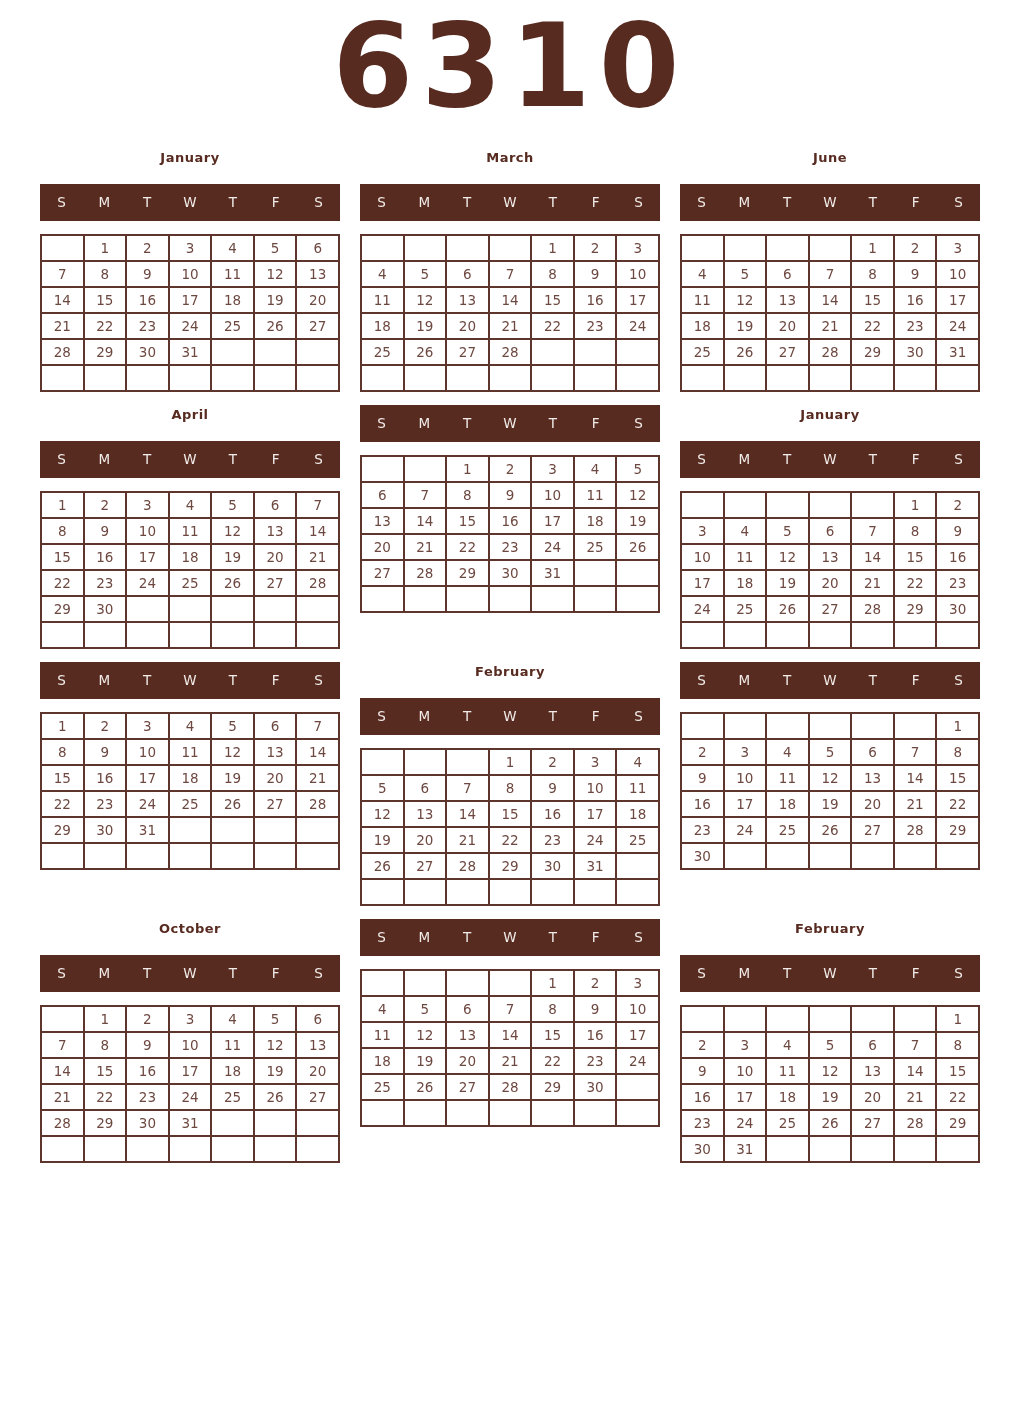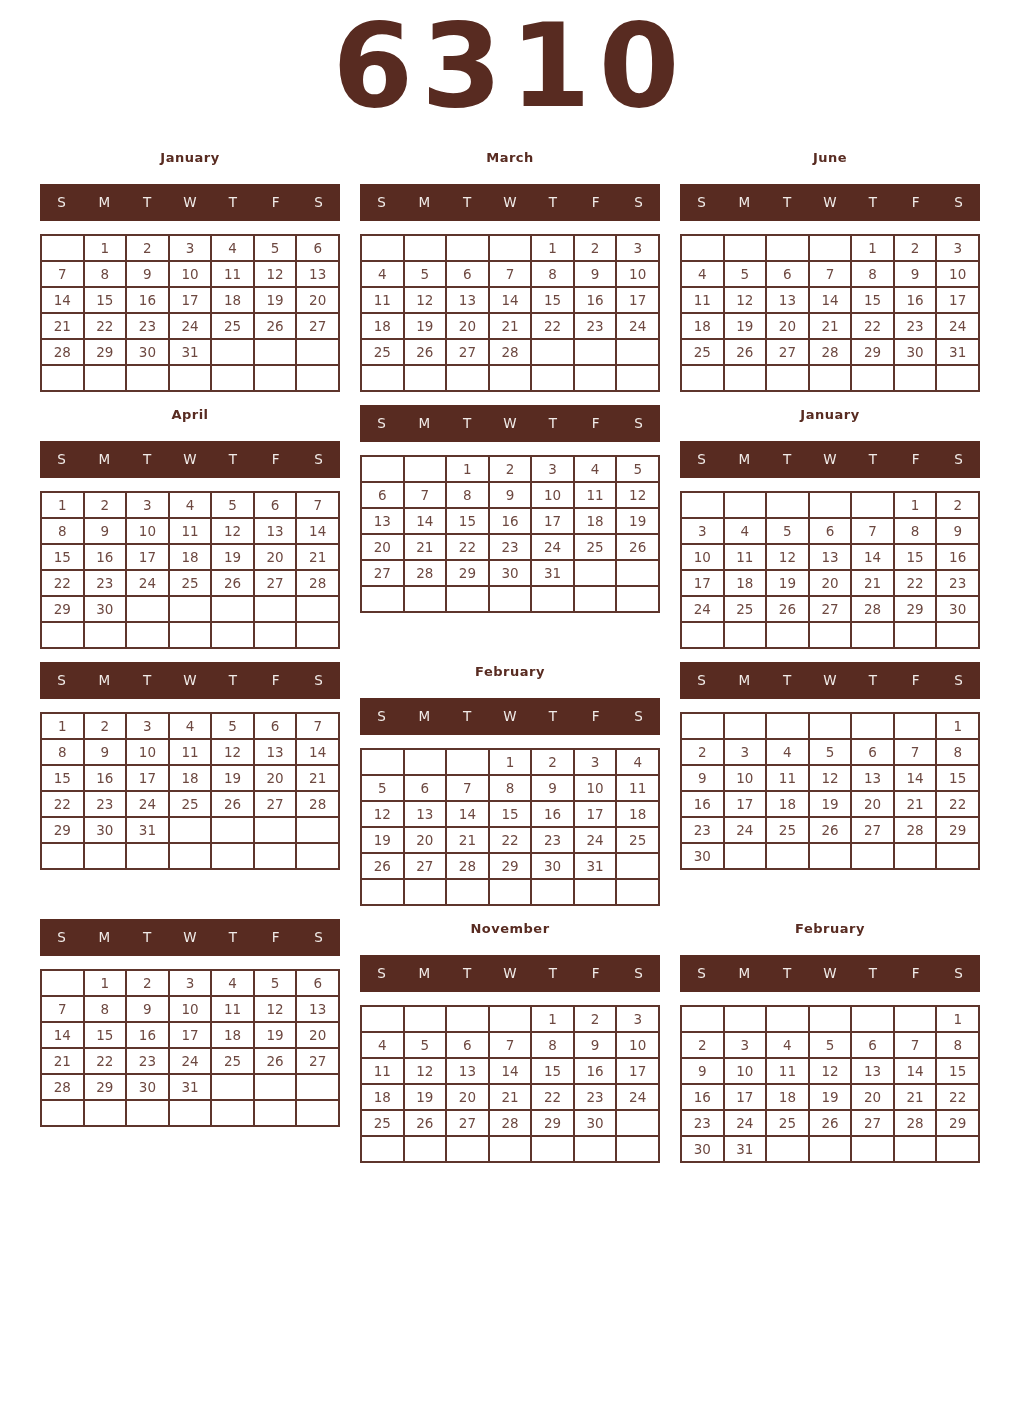--- a/index.html
+++ b/index.html
@@ -716,20 +716,21 @@
               <td></td>
               <td></td>
               <td></td>
               <td></td>
             </tr>
           </tbody>
         </table>
   </section>
 
   <section class="month">
+    <h2 class="month-name">October</h2>
     <div class="weekday-row">
           <span class="weekday-cell">S</span>
           <span class="weekday-cell">M</span>
           <span class="weekday-cell">T</span>
           <span class="weekday-cell">W</span>
           <span class="weekday-cell">T</span>
           <span class="weekday-cell">F</span>
           <span class="weekday-cell">S</span>
         </div>
     <table class="day-grid">
@@ -786,21 +787,20 @@
               <td></td>
               <td></td>
               <td></td>
               <td></td>
             </tr>
           </tbody>
         </table>
   </section>
 
   <section class="month">
-    <h2 class="month-name">November</h2>
     <div class="weekday-row">
           <span class="weekday-cell">S</span>
           <span class="weekday-cell">M</span>
           <span class="weekday-cell">T</span>
           <span class="weekday-cell">W</span>
           <span class="weekday-cell">T</span>
           <span class="weekday-cell">F</span>
           <span class="weekday-cell">S</span>
         </div>
     <table class="day-grid">

